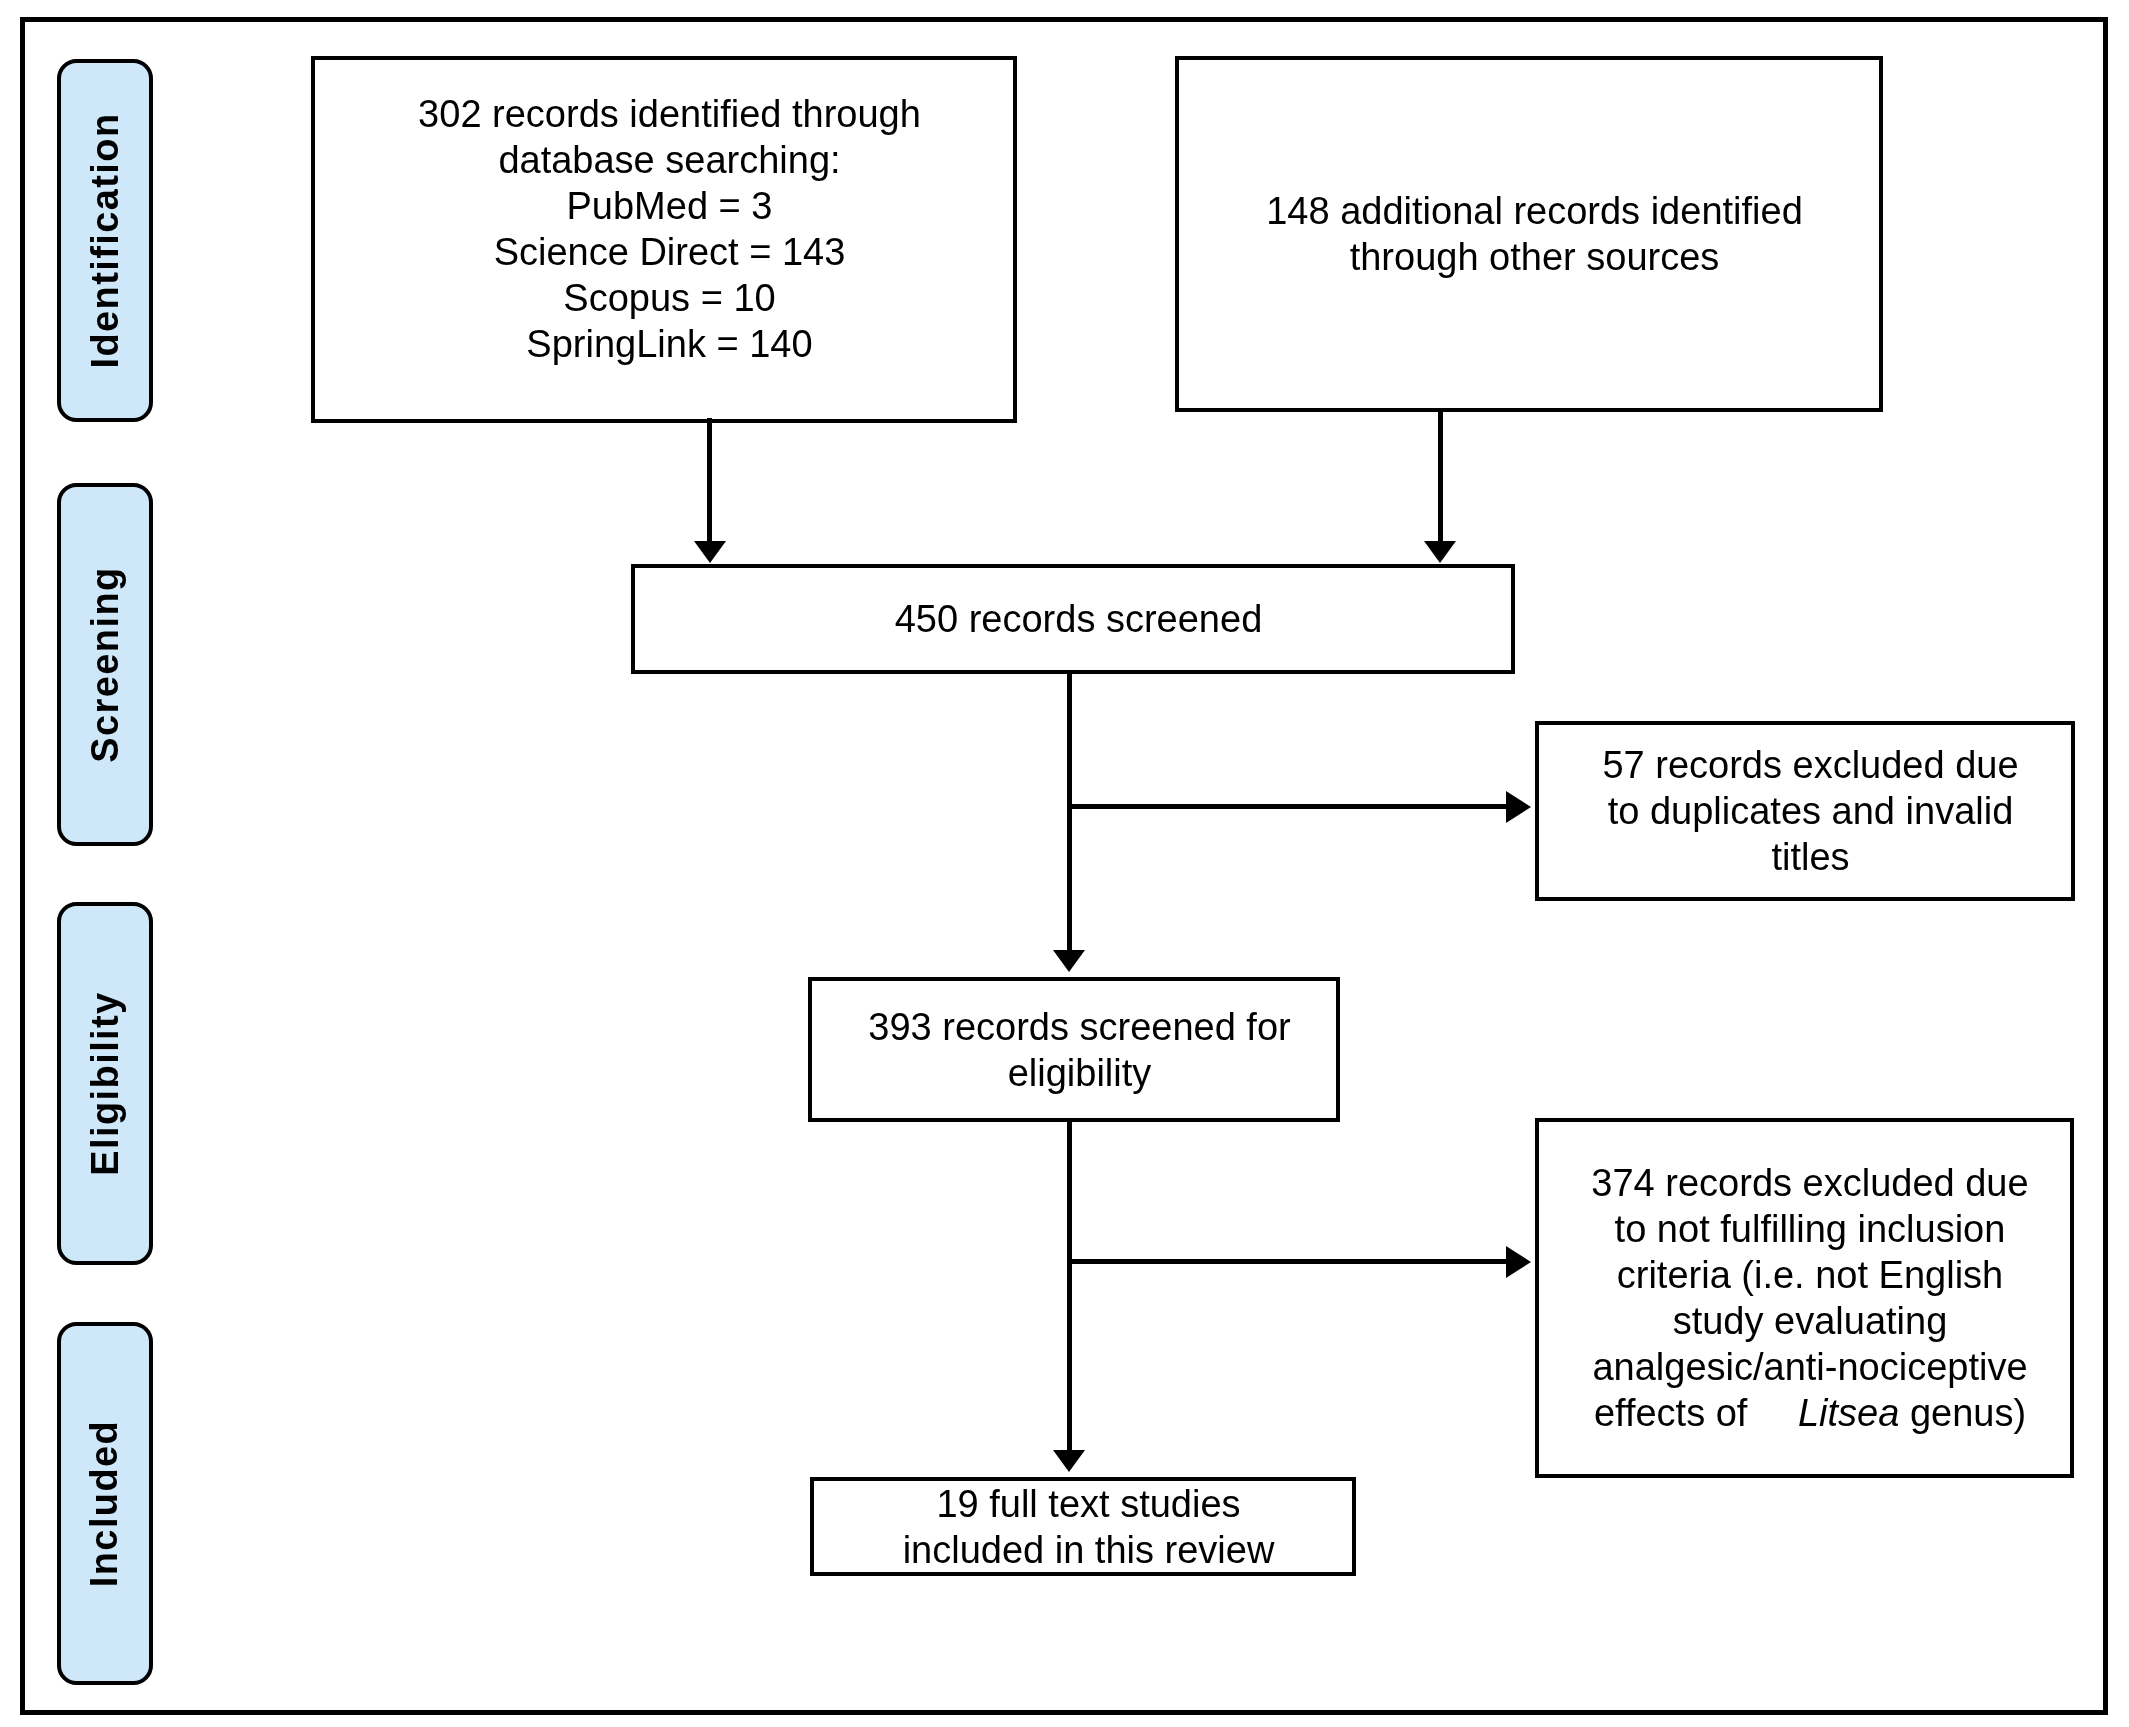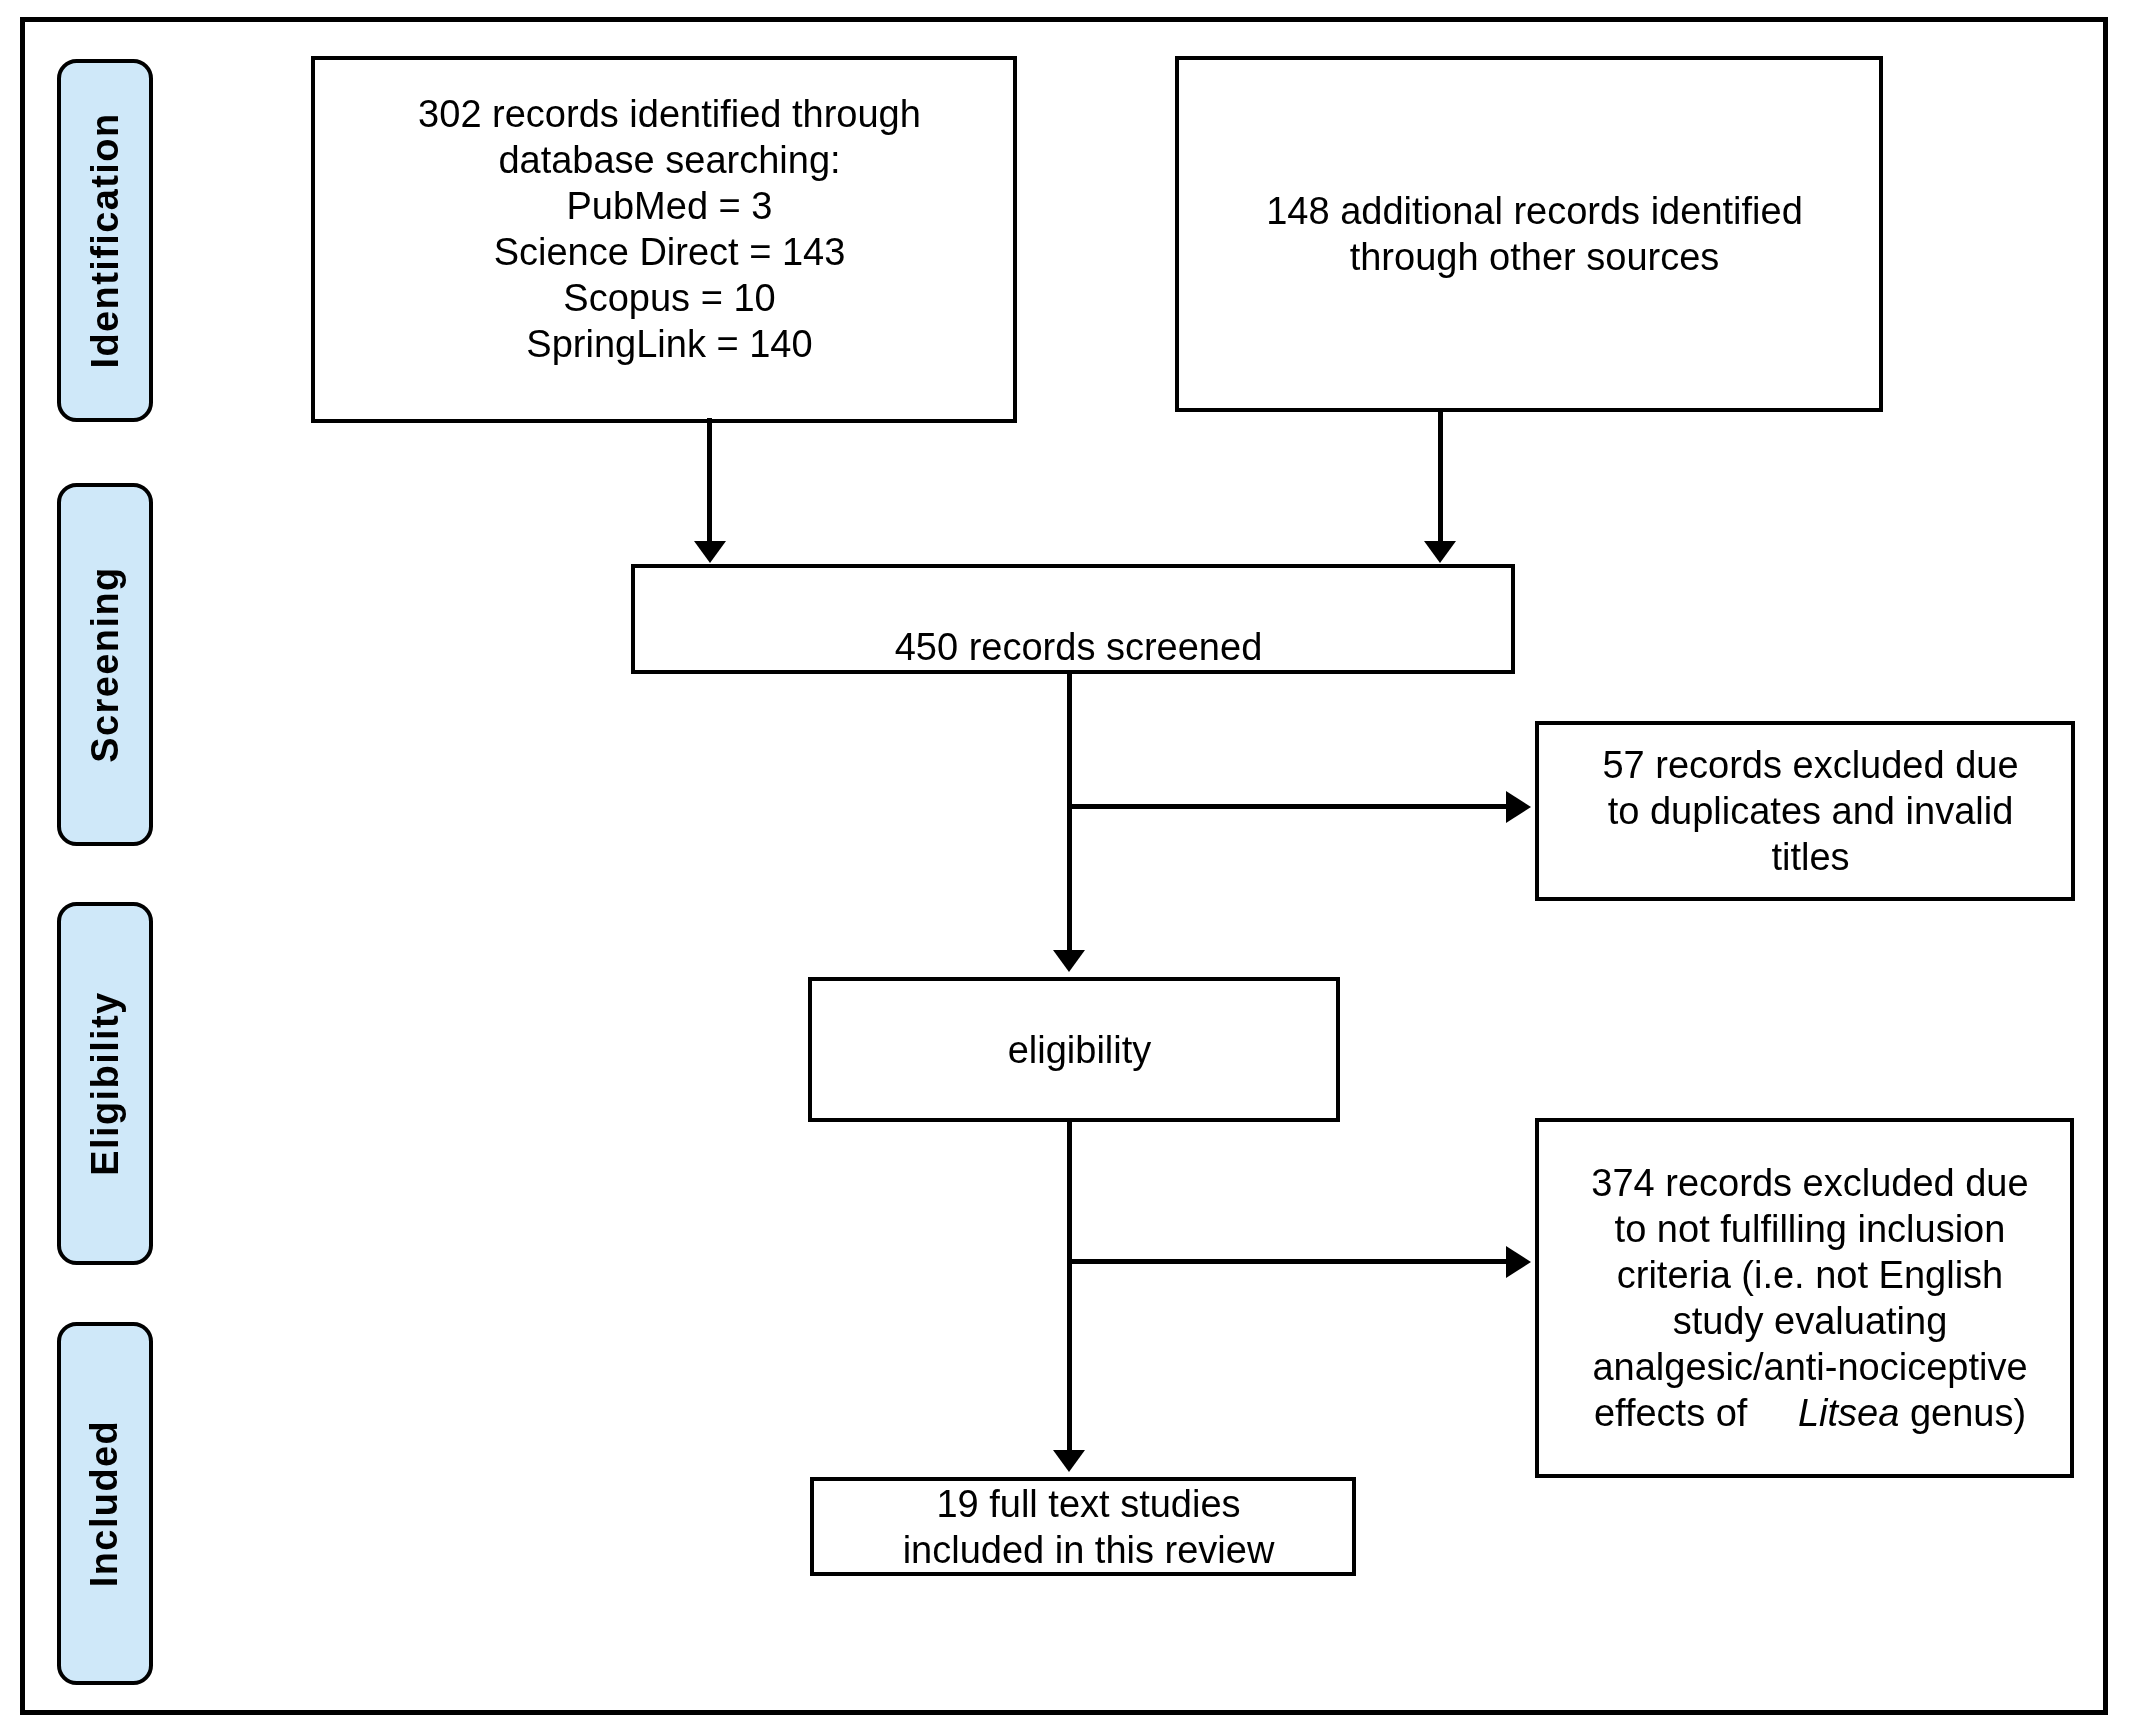--- a/index.html
+++ b/index.html
@@ -105,37 +105,38 @@
     <div>148 additional records identified</div>
     <div>through other sources</div>
   </div>
 
   <div class="vline" style="left:707px; top:418px; height:126px;"></div>
   <div class="arrow-down" style="left:694px; top:541px;"></div>
 
   <div class="vline" style="left:1438px; top:412px; height:131px;"></div>
   <div class="arrow-down" style="left:1424px; top:541px;"></div>
 
-  <div class="flow-box" style="left:631px; top:564px; width:884px; height:110px;justify-content:flex-end;">
+  <div class="flow-box" style="left:631px; top:564px; width:884px; height:110px;">
     <div>450 records screened</div>
   </div>
 
   <div class="vline" style="left:1067px; top:671px; height:281px;"></div>
   <div class="arrow-down" style="left:1053px; top:950px;"></div>
 
   <div class="hline" style="left:1069px; top:804px; width:440px;"></div>
   <div class="arrow-right" style="left:1506px; top:791px;"></div>
 
   <div class="flow-box" style="left:1535px; top:721px; width:540px; height:180px;">
     <div>57 records excluded due</div>
     <div>to duplicates and invalid</div>
     <div>titles</div>
   </div>
 
   <div class="flow-box" style="left:808px; top:977px; width:532px; height:145px;">
+    <div>393 records screened for</div>
     <div>eligibility</div>
   </div>
 
   <div class="vline" style="left:1067px; top:1121px; height:330px;"></div>
   <div class="arrow-down" style="left:1053px; top:1450px;"></div>
 
   <div class="hline" style="left:1069px; top:1259px; width:440px;"></div>
   <div class="arrow-right" style="left:1506px; top:1246px;"></div>
 
   <div class="flow-box" style="left:1535px; top:1118px; width:539px; height:360px;">

